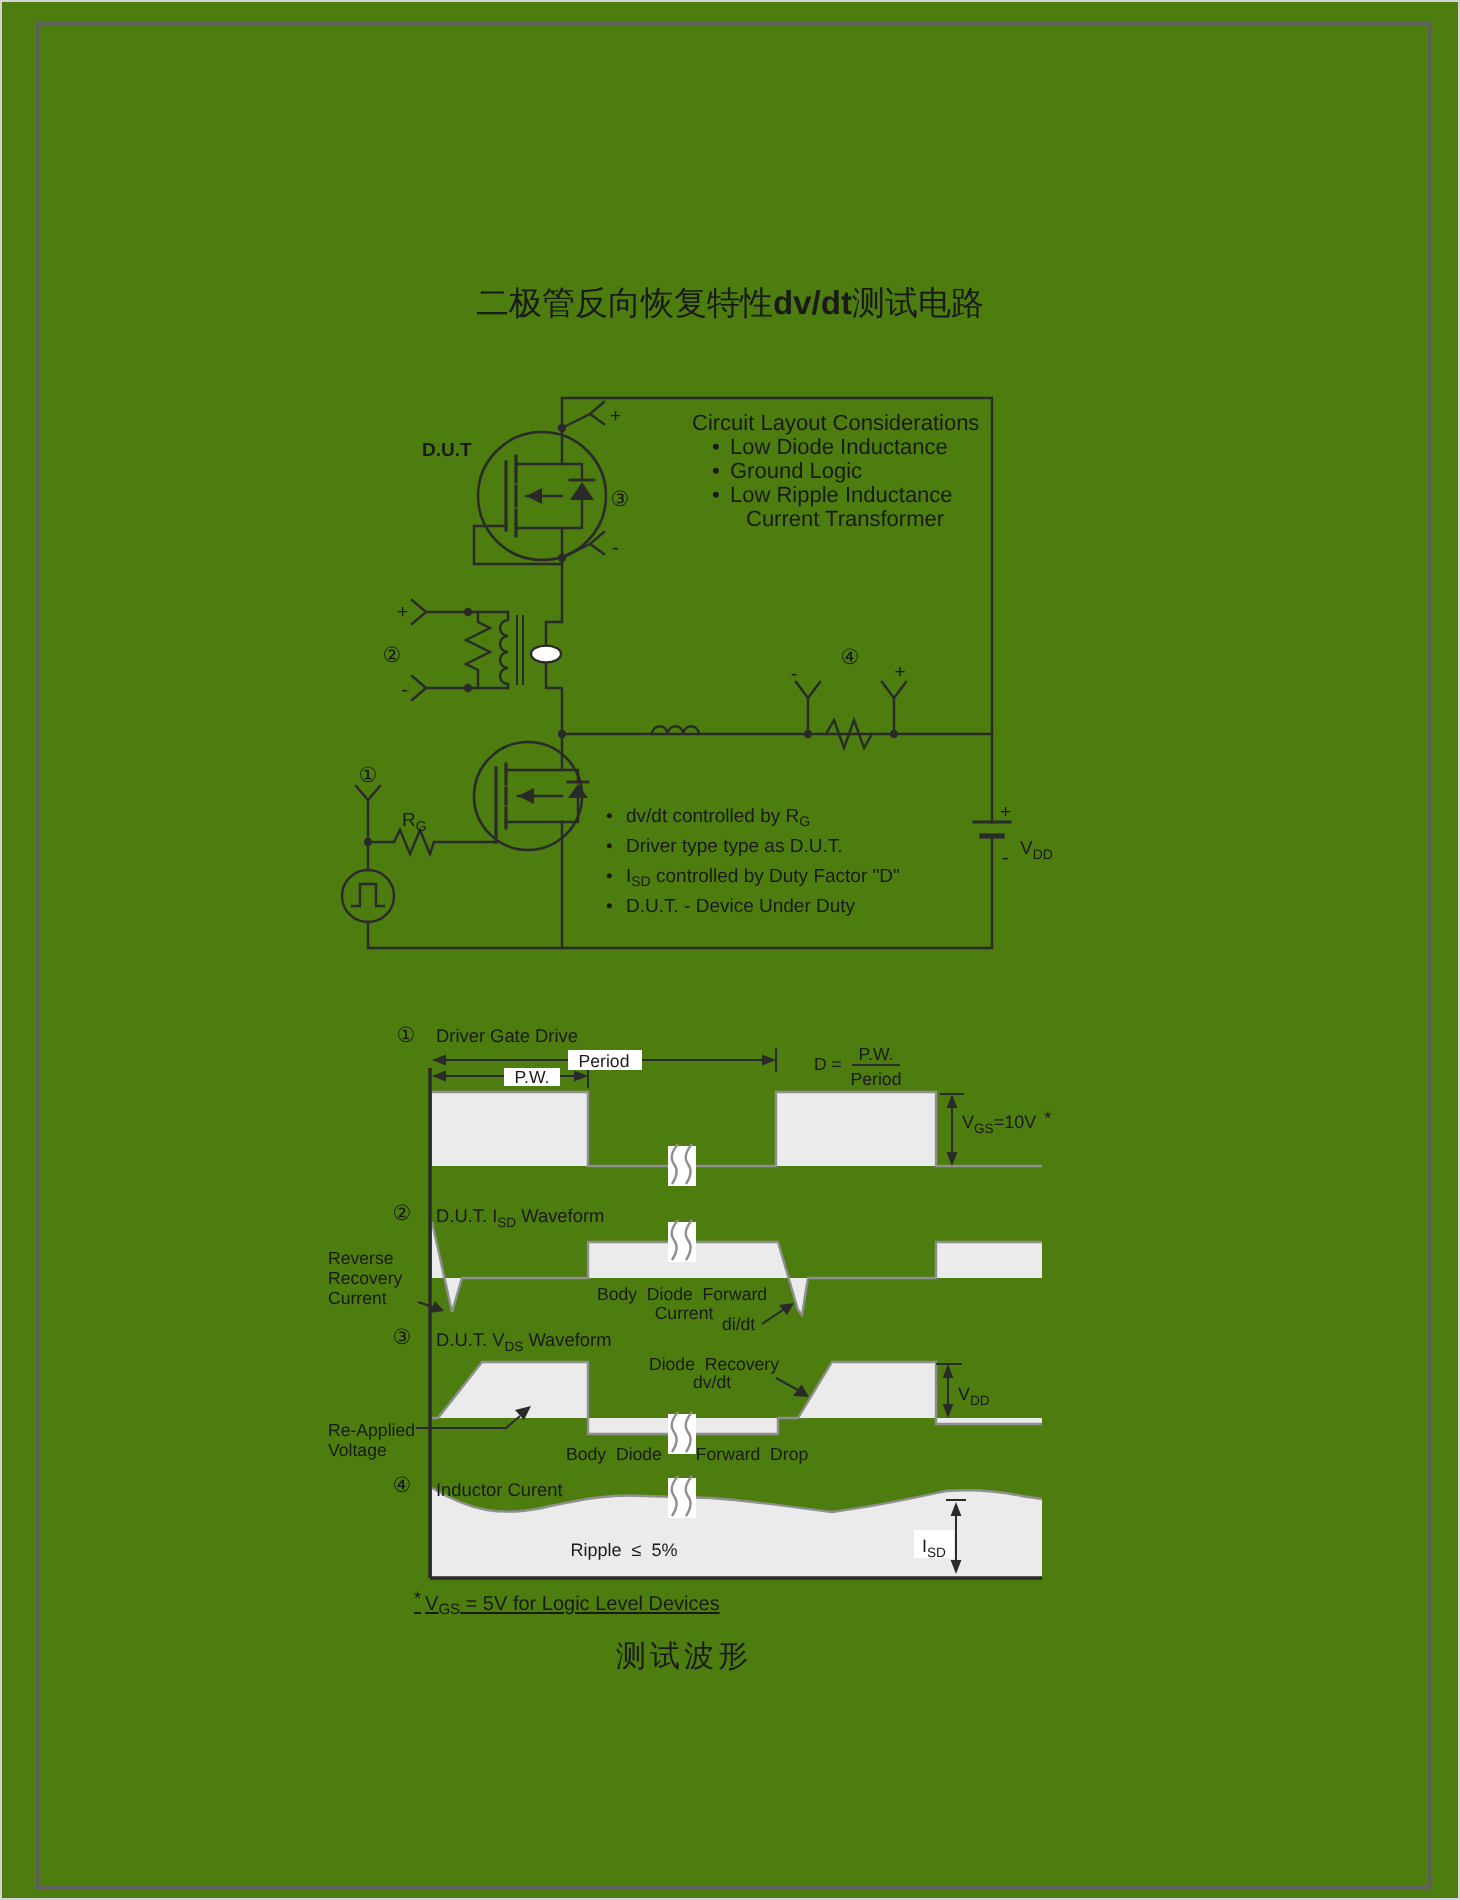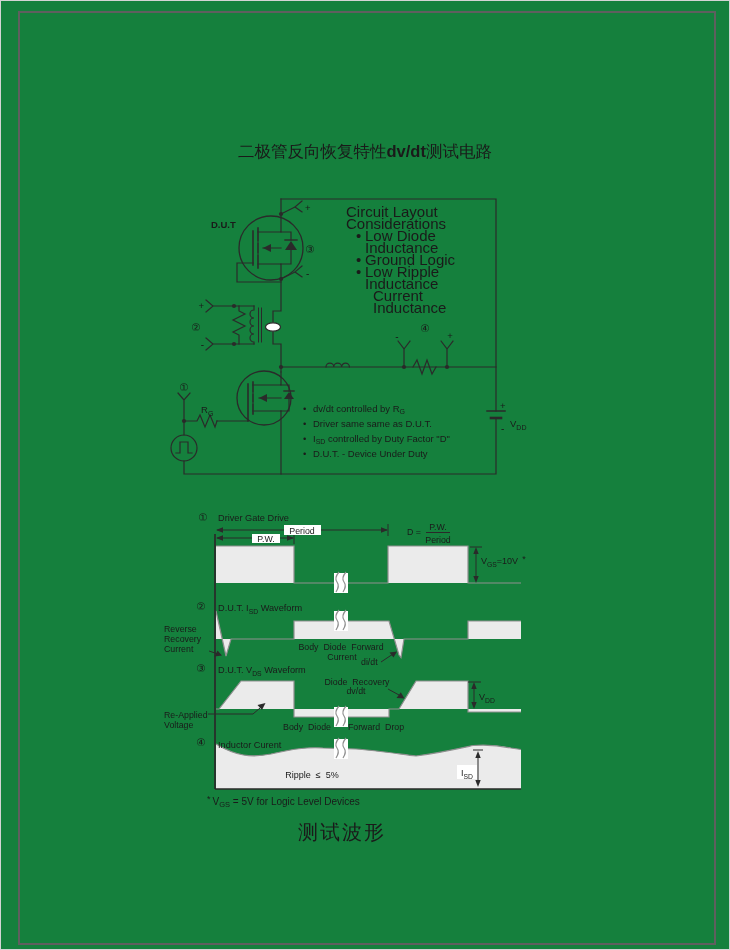--- a/index.html
+++ b/index.html
@@ -1,34 +1,34 @@
 <!DOCTYPE html>
 <html><head>
 <meta charset="utf-8">
 <style>
   html,body{margin:0;padding:0;background:#fff;}
-  .page{position:relative;width:730px;height:950px;background:#15803d;border:1px solid #d4d4d4;
+  .page{position:relative;width:730px;height:950px;background:#4d7c0f;border:1px solid #d4d4d4;
         box-sizing:border-box;font-family:"Liberation Sans",sans-serif;color:#1a1a1a;overflow:hidden;}
   .frame{position:absolute;left:17px;top:10px;width:694px;height:930px;border:2px solid #5f5f5f;}
   .doc-title{position:absolute;top:140px;left:0;width:100%;text-align:center;
              font-family:"DejaVu Serif","Liberation Serif",serif;font-size:16.5px;}
   .doc-title .latin{font-family:"Liberation Sans",sans-serif;font-weight:bold;}
   .caption{position:absolute;left:291px;top:818px;width:100px;text-align:center;
-           font-family:"DejaVu Serif","Liberation Serif",serif;font-size:20px;letter-spacing:2px;}
+           font-family:"DejaVu Serif","Liberation Serif",serif;font-size:15px;letter-spacing:2px;}
   svg{position:absolute;overflow:visible;}
   svg text{font-family:"Liberation Sans",sans-serif;fill:#1a1a1a;white-space:pre;}
-  .layout-note{position:absolute;left:345px;top:205px;width:150px;font-size:15px;line-height:12px;}
+  .layout-note{position:absolute;left:345px;top:205px;width:150px;font-size:11px;line-height:12px;}
   .layout-note .row{display:flex;}
   .layout-note .bullet{width:9px;text-align:left;padding-left:10px;flex:0 0 auto;}
   .layout-note .cont{padding-left:27px;}
   .notes{position:absolute;left:302px;top:400px;width:180px;font-size:9.5px;line-height:15px;}
   .notes .row{display:flex;}
   .notes .bullet{width:10px;flex:0 0 auto;}
   sub{font-size:7px;vertical-align:-2px;line-height:0;}
-  .footnote{position:absolute;left:206px;top:793px;font-size:10px;}
+  .footnote{position:absolute;left:206px;top:793px;font-size:10px;text-decoration:underline;}
   .footnote sup{font-size:9px;vertical-align:3px;margin-right:2px;}
   .footnote sub{font-size:7.5px;}
 </style>
 </head>
 <body>
 
 <div class="page">
   <div class="frame"></div>
 
   <div class="doc-title">
@@ -147,31 +147,31 @@
       <span>Low Diode Inductance</span>
     </div>
     <div class="row">
       <span class="bullet">•</span>
       <span>Ground Logic</span>
     </div>
     <div class="row">
       <span class="bullet">•</span>
       <span>Low Ripple Inductance</span>
     </div>
-    <div class="cont">Current Inductance</div>
+    <div class="cont">Current Transformer</div>
   </div>
 
   <div class="notes">
     <div class="row">
       <span class="bullet">•</span>
       <span><span>dv/dt controlled by R</span><sub>G</sub></span>
     </div>
     <div class="row">
       <span class="bullet">•</span>
-      <span>Driver same same as D.U.T.</span>
+      <span>Driver type type as D.U.T.</span>
     </div>
     <div class="row">
       <span class="bullet">•</span>
       <span><span>I</span><sub>SD</sub><span> controlled by Duty Factor "D"</span></span>
     </div>
     <div class="row">
       <span class="bullet">•</span>
       <span>D.U.T. - Device Under Duty</span>
     </div>
   </div>

